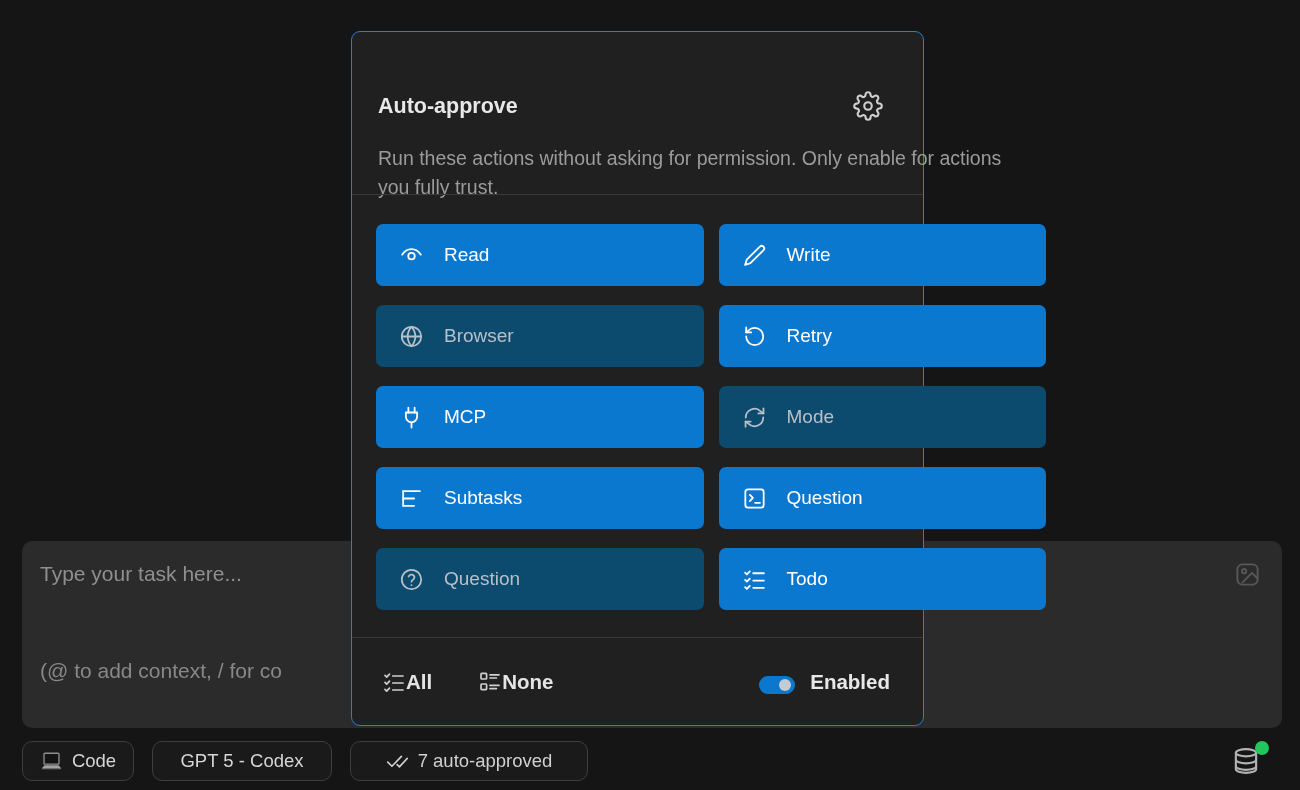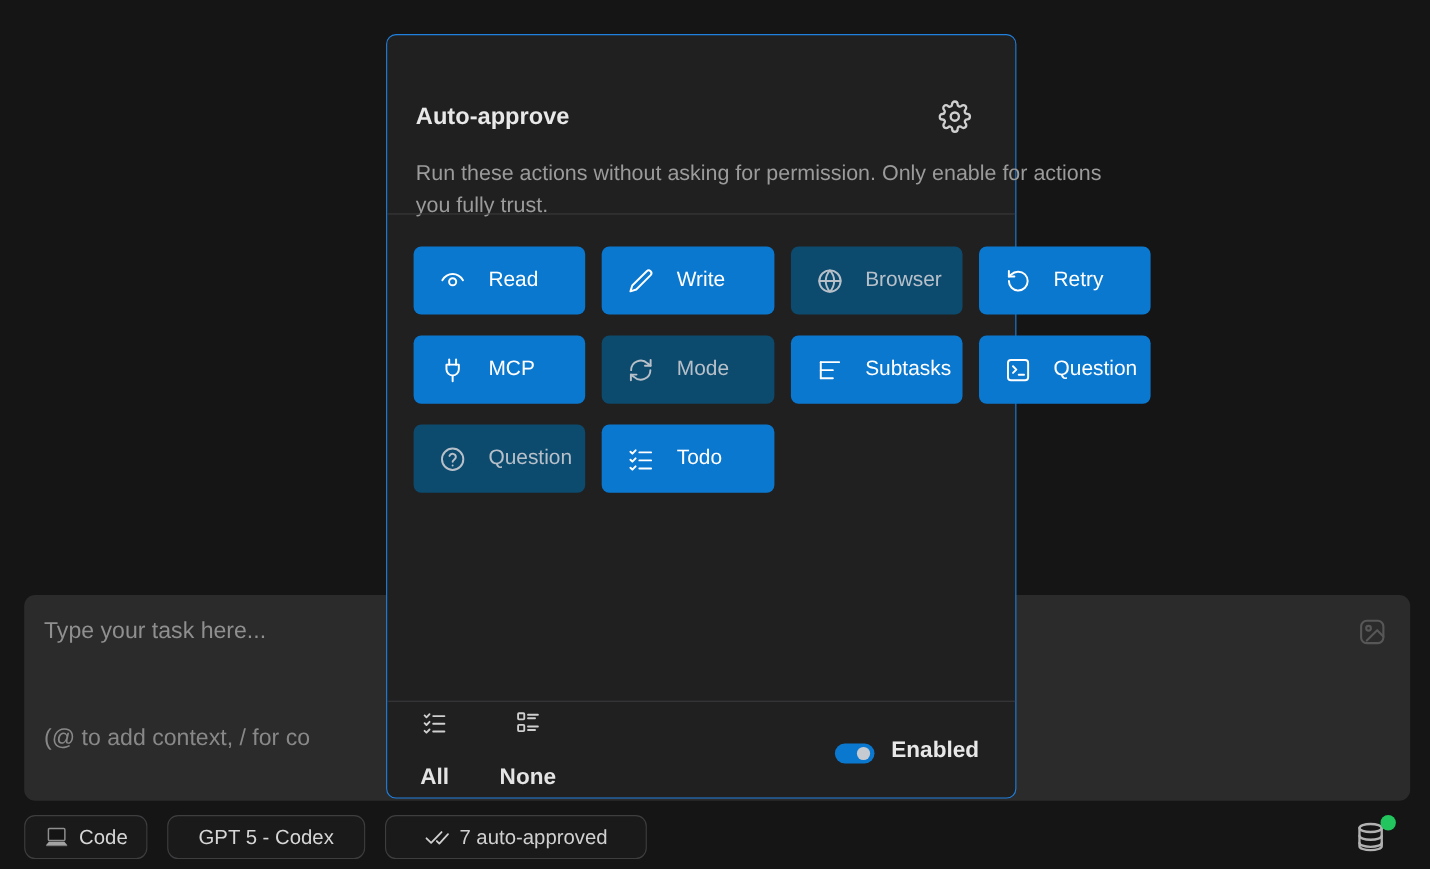--- a/index.html
+++ b/index.html
@@ -67,39 +67,39 @@
   .dlg-desc{
     position:absolute;left:26px;top:112px;width:648px;
     font-size:19.5px;line-height:29px;color:#9b9b9b;
   }
   .dlg-div{position:absolute;left:0;right:0;height:1px;background:#3a3a3c;}
   .div-top{top:162px;}
   .div-bottom{top:605px;}
 
   .action-grid{
     position:absolute;left:24px;top:192px;width:670px;
-    display:grid;grid-template-columns:1fr 1fr 1fr 1fr;column-gap:15px;row-gap:19px;
+    display:grid;grid-template-columns:1fr 1fr;column-gap:15px;row-gap:19px;
   }
   .action{
     height:62px;border:none;border-radius:7px;cursor:pointer;
     display:flex;align-items:center;padding:0 0 0 23px;
     font-family:"Liberation Sans",sans-serif;font-size:19px;text-align:left;
   }
   .action.on{background:var(--accent);color:#ffffff;}
   .action.off{background:#0c4a6e;color:#b7c0c9;}
   .action .a-icon{width:25px;height:25px;margin-right:20px;flex:0 0 auto;}
 
   .dlg-footer{
     position:absolute;left:0;right:0;top:606px;bottom:0;
     display:flex;align-items:center;padding:0 33px 0 30px;
   }
   .foot-btn{
-    display:flex;align-items:center;gap:26px;background:none;border:none;padding:0;
+    display:flex;align-items:center;gap:0;background:none;border:none;padding:0;
     font-family:"Liberation Sans",sans-serif;font-size:20.5px;font-weight:bold;color:#e4e4e4;
-    cursor:pointer;margin-right:46px;flex-direction:column;
+    cursor:pointer;margin-right:46px;
   }
   .foot-btn .f-icon{width:24px;height:24px;color:#cfcfcf;}
   .toggle-wrap{margin-left:auto;display:flex;align-items:flex-end;gap:15px;}
   .toggle{
     width:36px;height:18px;border-radius:9px;background:var(--accent);
     position:relative;border:none;padding:0;cursor:pointer;
   }
   .toggle .knob{
     position:absolute;top:3px;width:12px;height:12px;border-radius:50%;background:#c6cbd2;
   }

